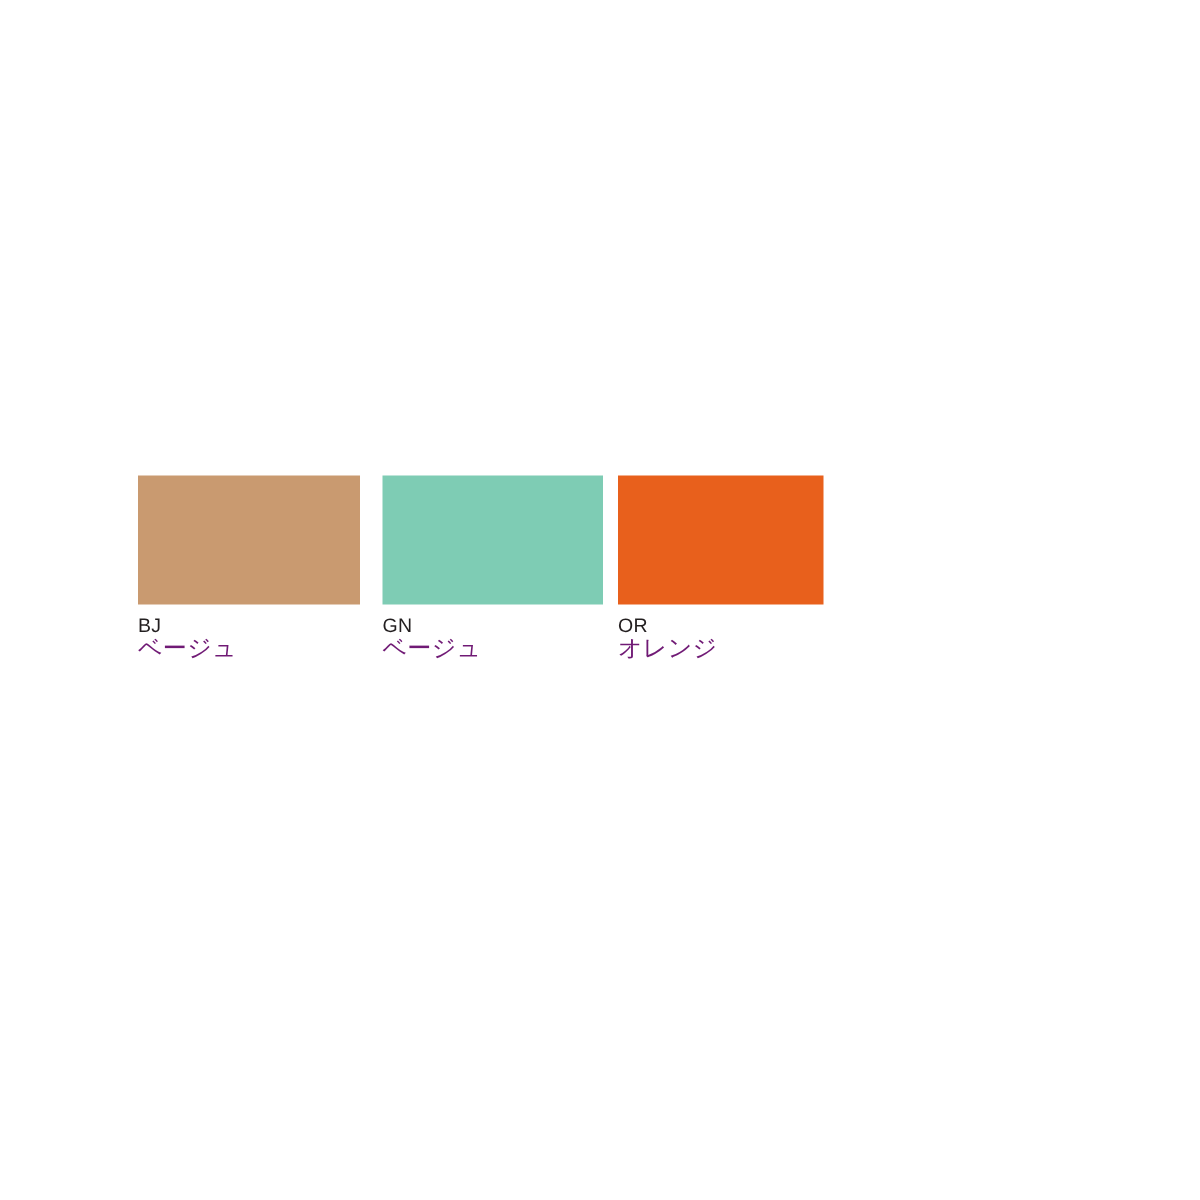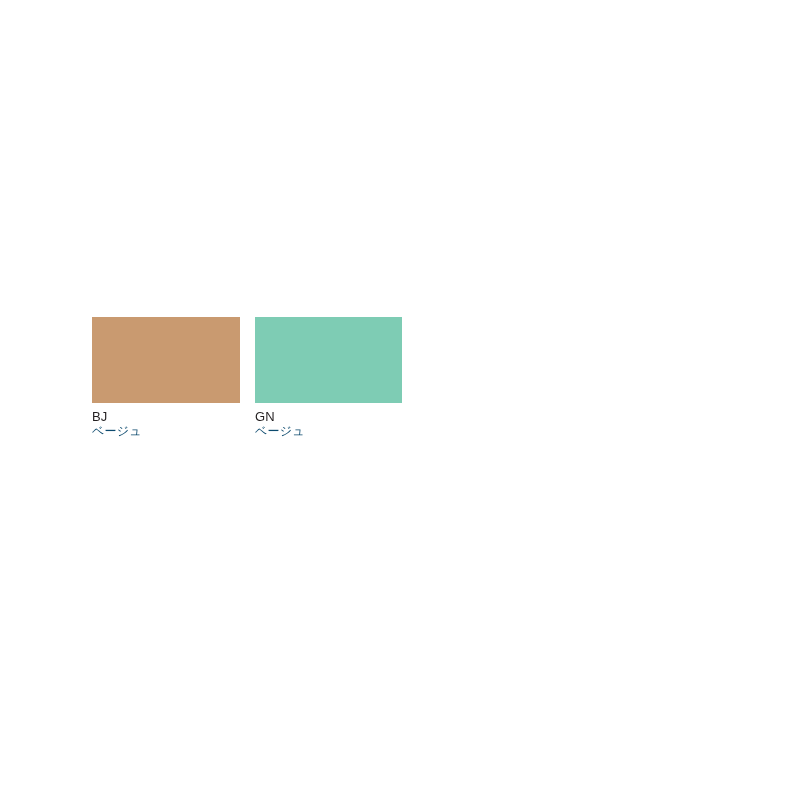--- a/index.html
+++ b/index.html
@@ -42,22 +42,22 @@
   .swatch-code {
     display: block;
     font-size: 13px;
     color: #231f20;
     letter-spacing: 0.2px;
     white-space: nowrap;
   }
 
   .swatch-name {
     display: block;
-    font-size: 12px;
-    color: #0c4a6e;
+    font-size: 16px;
+    color: #701a75;
     letter-spacing: 0.2px;
     white-space: nowrap;
   }
 
   
   #swatch-group-0 { left: 92px;  top: 317px; width: 148px; }
   #swatch-group-1 { left: 234px; top: 317px; width: 147px; margin-left: 21px; }
   #swatch-group-2 { left: 412px; top: 317px; width: 137px; }
   #swatch-group-3 { left: 564px; top: 317px; width: 143px; }
 </style>
@@ -75,15 +75,22 @@
   </div>
 
   <div class="swatch-group" id="swatch-group-1">
     <span class="swatch-chip" style="background-color:#7eccb4;"></span>
     <div class="swatch-labels">
       <span class="swatch-code">GN</span>
       <span class="swatch-name">ベージュ</span>
     </div>
   </div>
 
+  <div class="swatch-group" id="swatch-group-2">
+    <span class="swatch-chip" style="background-color:#e8601c;"></span>
+    <div class="swatch-labels">
+      <span class="swatch-code">OR</span>
+      <span class="swatch-name">オレンジ</span>
+    </div>
+  </div>
 
 
 </div>
 
 </body></html>

